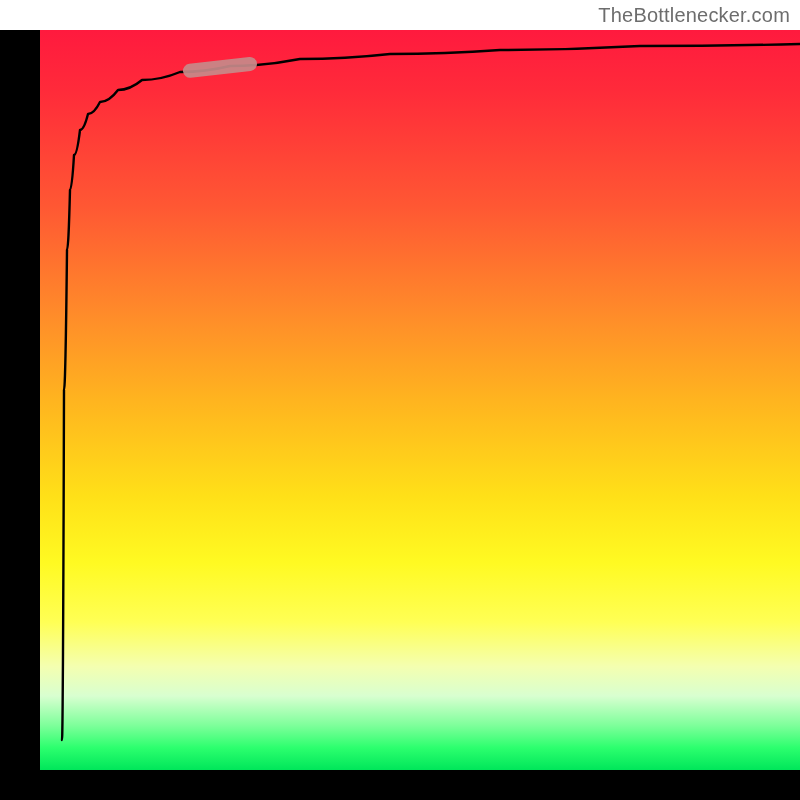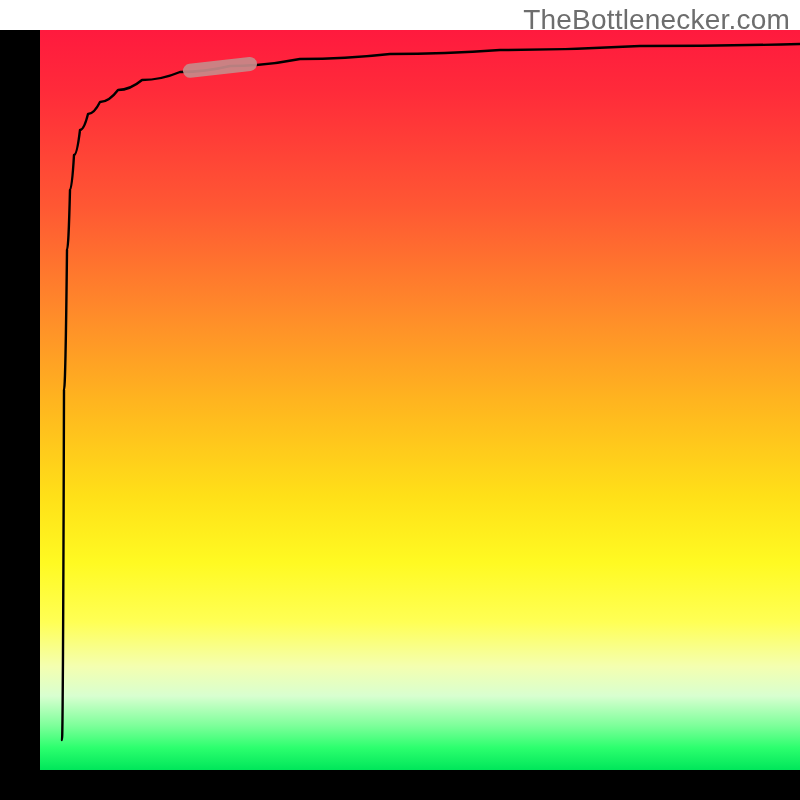--- a/index.html
+++ b/index.html
@@ -7,21 +7,21 @@
   .stage {
     position: relative;
     width: 800px;
     height: 800px;
   }
   .watermark {
     position: absolute;
     top: 4px;
     right: 10px;
     font-family: Arial, Helvetica, sans-serif;
-    font-size: 28px;
+    font-size: 20px;
     color: #6d6d6d;
     letter-spacing: 0.2px;
     z-index: 5;
   }
   .left-band {
     position: absolute;
     left: 0;
     top: 30px;
     width: 40px;
     height: 740px;

